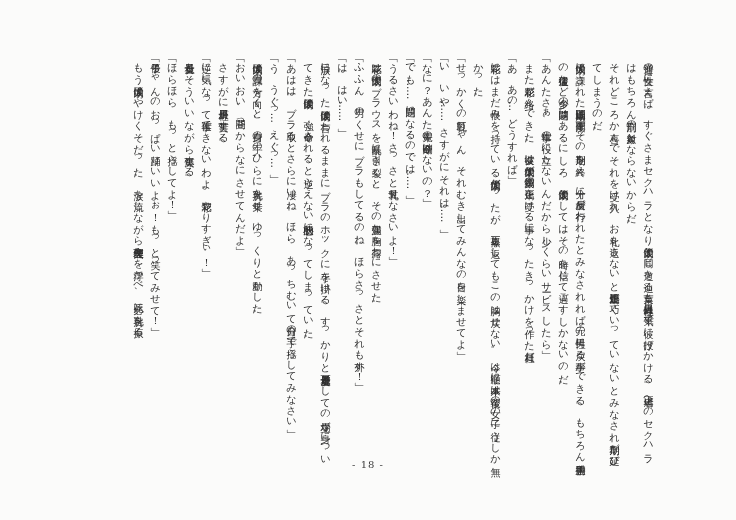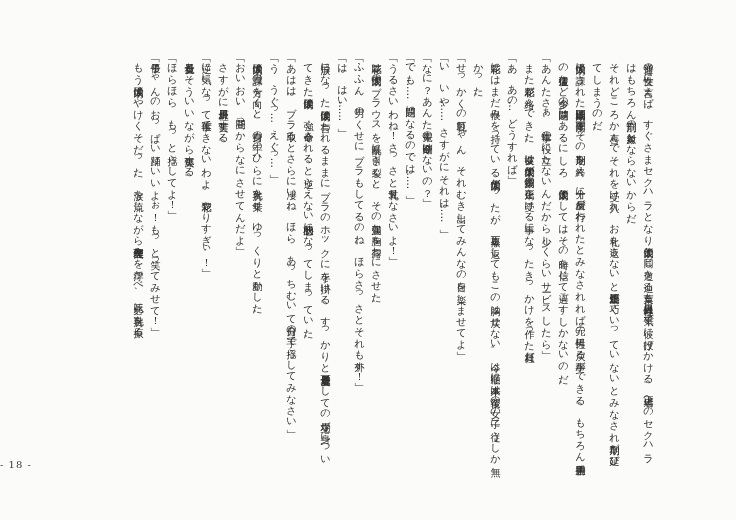--- a/index.html
+++ b/index.html
@@ -39,20 +39,21 @@
   .text-body p {
     margin: 0;
     padding: 0;
     text-align: start;
   }
   .page-number {
     position: absolute;
     top: 459px;
     left: 0;
     width: 736px;
+    text-align: center;
     font-size: 10px;
     color: #3a3a3a;
     letter-spacing: 1px;
   }
 </style>
 </head>
 <body>
 
 <div class="page">
   <div class="text-body">

